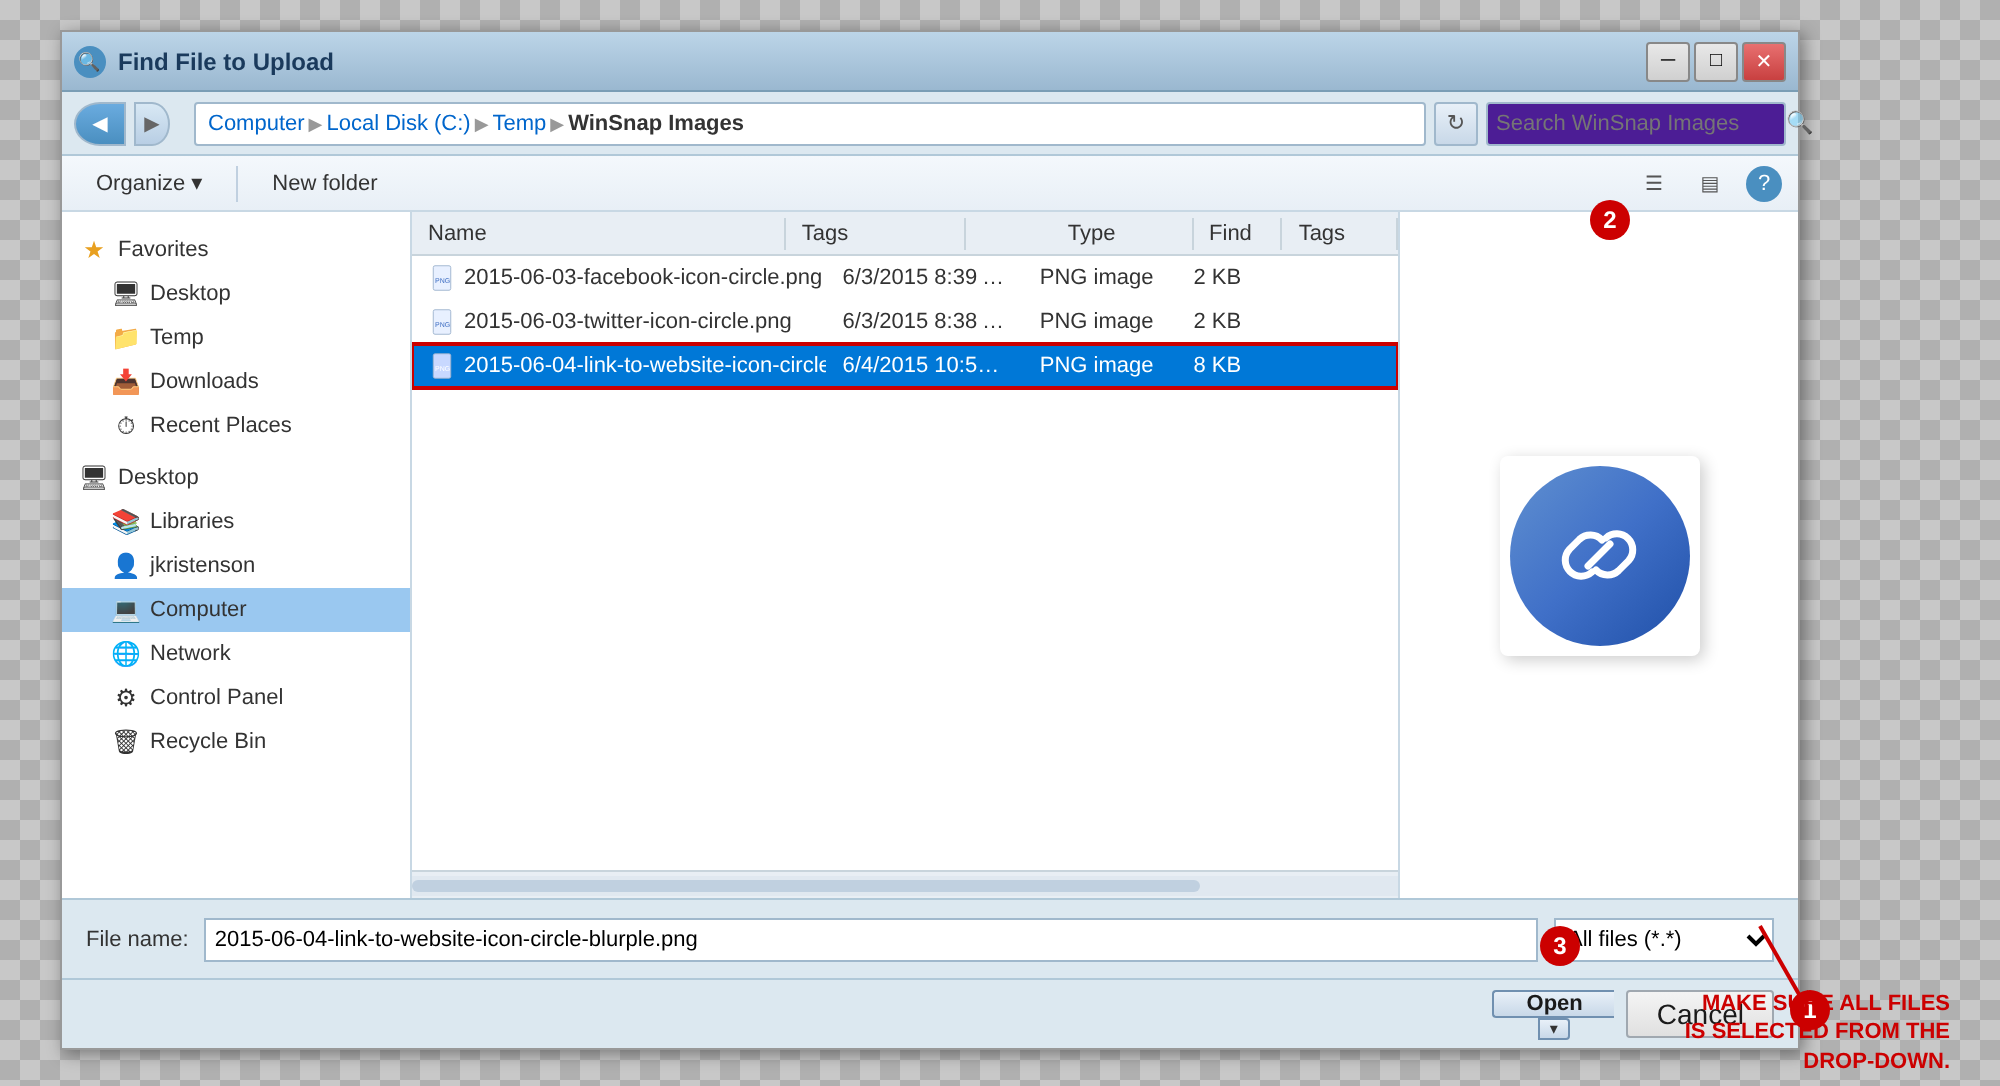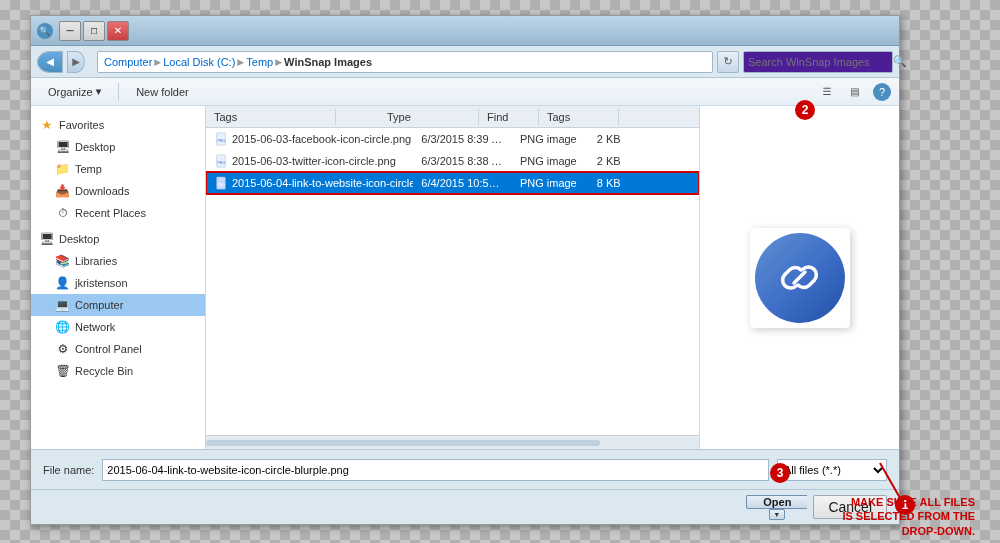--- a/index.html
+++ b/index.html
@@ -591,20 +591,21 @@
       line-height: 1.3;
     }
   </style>
 </head>
 <body>
 
 <div class="dialog-window">
 
   <div class="title-bar">
     <div class="title-bar-icon">🔍</div>
+    <span class="title-bar-text">Find File to Upload</span>
     <div class="title-bar-buttons">
       <button class="title-btn">─</button>
       <button class="title-btn">□</button>
       <button class="title-btn close">✕</button>
     </div>
   </div>
 
   <div class="address-bar">
     <div class="nav-btn back">◀</div>
     <div class="nav-btn fwd">▶</div>
@@ -693,20 +694,21 @@
         </div>
         <div class="nav-item">
           <span class="item-icon">🗑</span>
           <span>Recycle Bin</span>
         </div>
       </div>
     </div>
 
     <div class="file-area">
       <div class="file-list-header">
+        <div class="col-header col-name">Name</div>
         <div class="col-header col-date">Tags</div>
         <div class="col-header col-type">Type</div>
         <div class="col-header col-size">Find</div>
         <div class="col-header col-tags">Tags</div>
       </div>
       <div class="file-list-body">
 
         <div class="file-row">
           <div class="file-cell name-cell">
             <svg class="file-icon" viewBox="0 0 14 16" fill="none">

